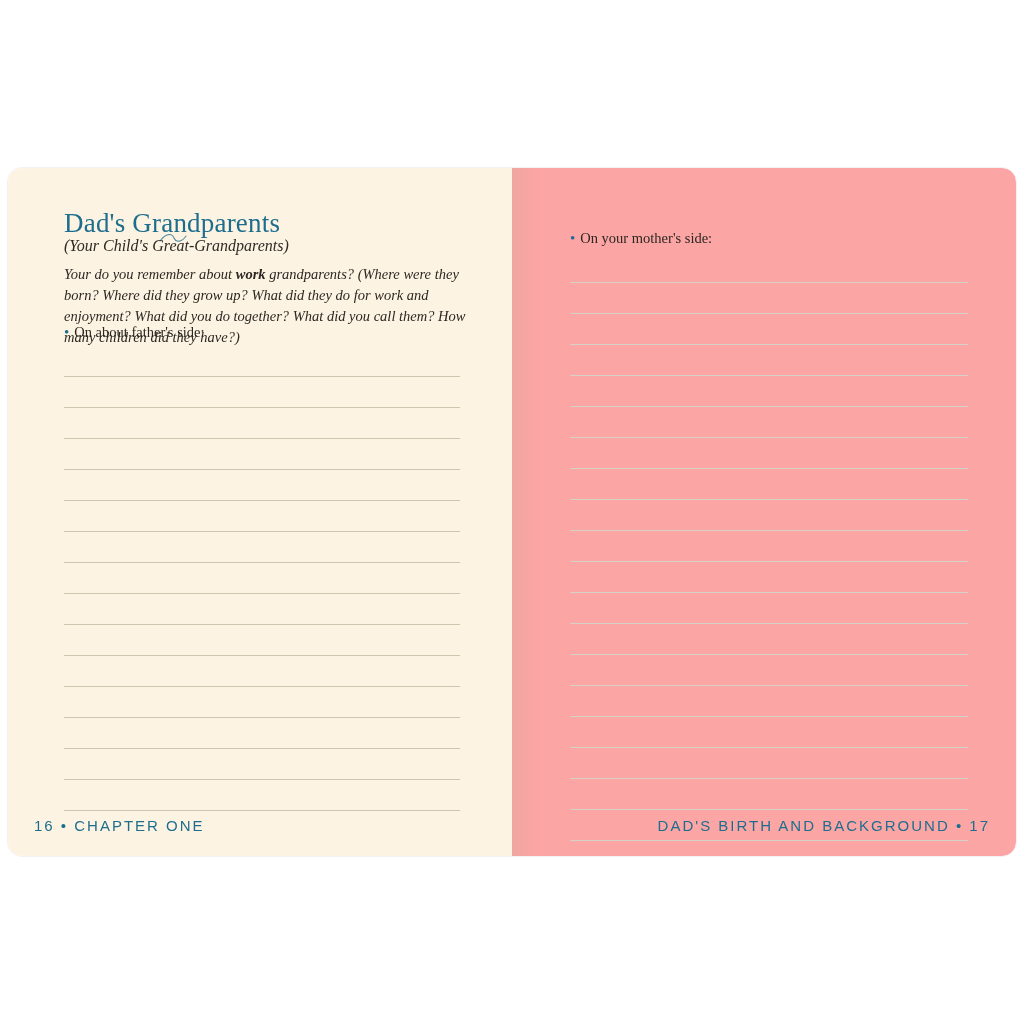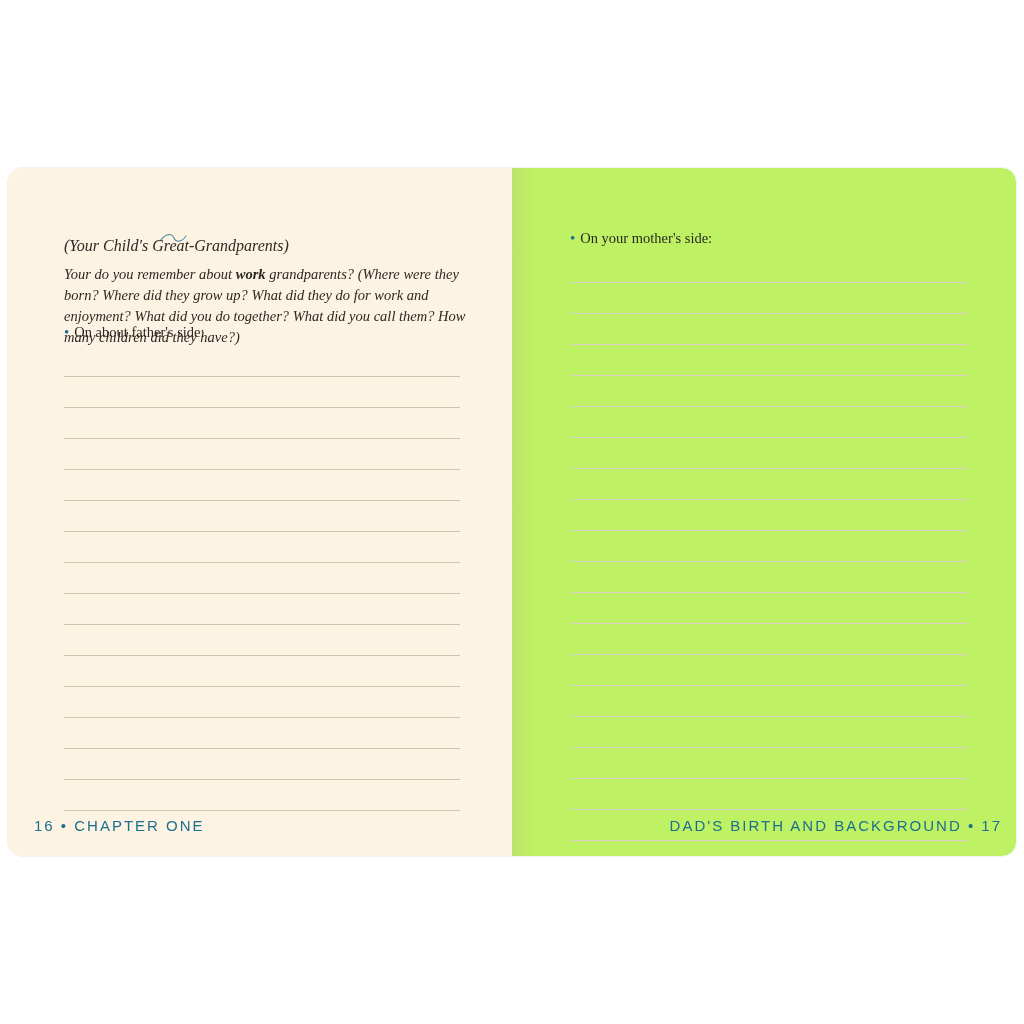--- a/index.html
+++ b/index.html
@@ -40,21 +40,21 @@
     height: 100%;
     background: #fdf3e3;
     border-top-left-radius: 14px;
     border-bottom-left-radius: 14px;
   }
 
   .page-right {
     position: relative;
     width: 504px;
     height: 100%;
-    background: #bef264;
+    background: #fca5a5;
     border-top-right-radius: 14px;
     border-bottom-right-radius: 14px;
   }
 
   
   .gutter {
     position: absolute;
     left: 0;
     top: 0;
     width: 26px;
@@ -132,21 +132,21 @@
   .folio {
     position: absolute;
     bottom: 22px;
     font-family: "Liberation Sans", sans-serif;
     font-size: 15px;
     letter-spacing: 2px;
     color: #1d6e8e;
     text-transform: uppercase;
   }
   .folio-left { left: 26px; }
-  .folio-right { right: 14px; }
+  .folio-right { right: 26px; }
 
   
   .flourish {
     position: absolute;
     left: 150px;
     top: 64px;
     width: 30px;
     height: 12px;
     color: #1d6e8e;
     opacity: 0.75;
@@ -154,20 +154,21 @@
 </style>
 </head>
 <body>
 
 <div id="page">
 
   <div class="spread">
 
     <div class="page-left">
 
+      <div class="heading">Dad's Grandparents</div>
 
       <svg class="flourish" viewBox="0 0 30 12">
         <path d="M2 9 C 8 1, 14 1, 16 6 C 18 11, 24 10, 28 4" fill="none" stroke="#1d6e8e" stroke-width="1.1" stroke-linecap="round"></path>
       </svg>
 
       <div class="subheading">(Your Child's Great-Grandparents)</div>
 
       <div class="prompt">
         <span>Your do you remember about </span><b>work</b><span> grandparents? (Where were they born? Where did they grow up? What did they do for work and enjoyment? What did you do together? What did you call them? How many children did they have?)</span>
       </div>

